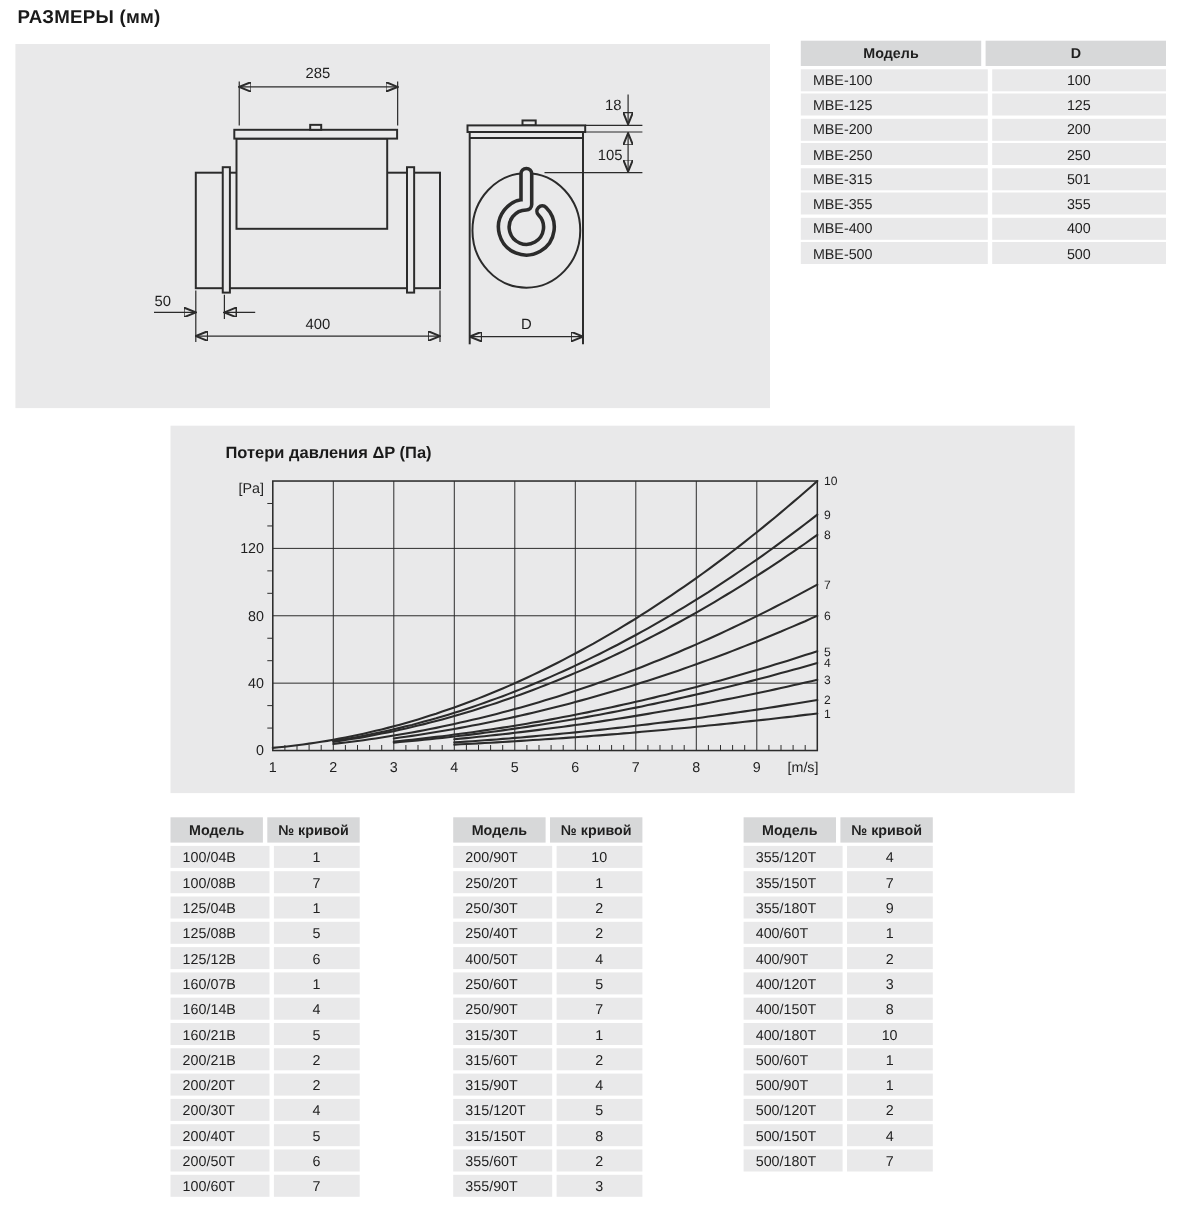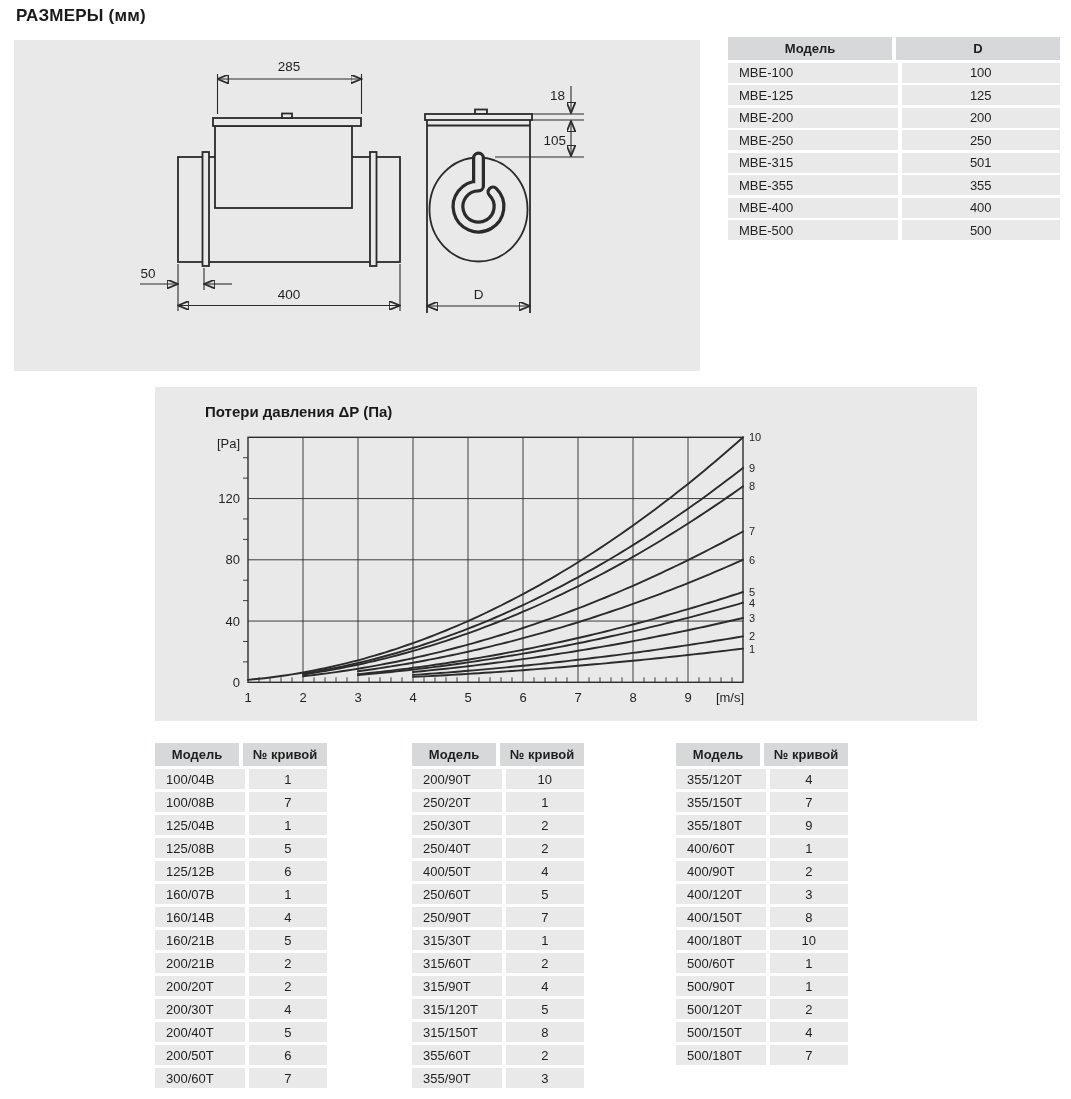--- a/index.html
+++ b/index.html
@@ -304,21 +304,21 @@
     </div>
     <div class="trow">
       <div class="tcell c1">200/40T</div>
       <div class="tcell c2">5</div>
     </div>
     <div class="trow">
       <div class="tcell c1">200/50T</div>
       <div class="tcell c2">6</div>
     </div>
     <div class="trow">
-      <div class="tcell c1">300/60T</div>
+      <div class="tcell c1">100/60T</div>
       <div class="tcell c2">7</div>
     </div>
   </div>
 <div class="dtable curve-table" id="ct2">
     <div class="trow thead">
       <div class="tcell c1">Модель</div>
       <div class="tcell c2">№ кривой</div>
     </div>
     <div class="trow">
       <div class="tcell c1">200/90T</div>

